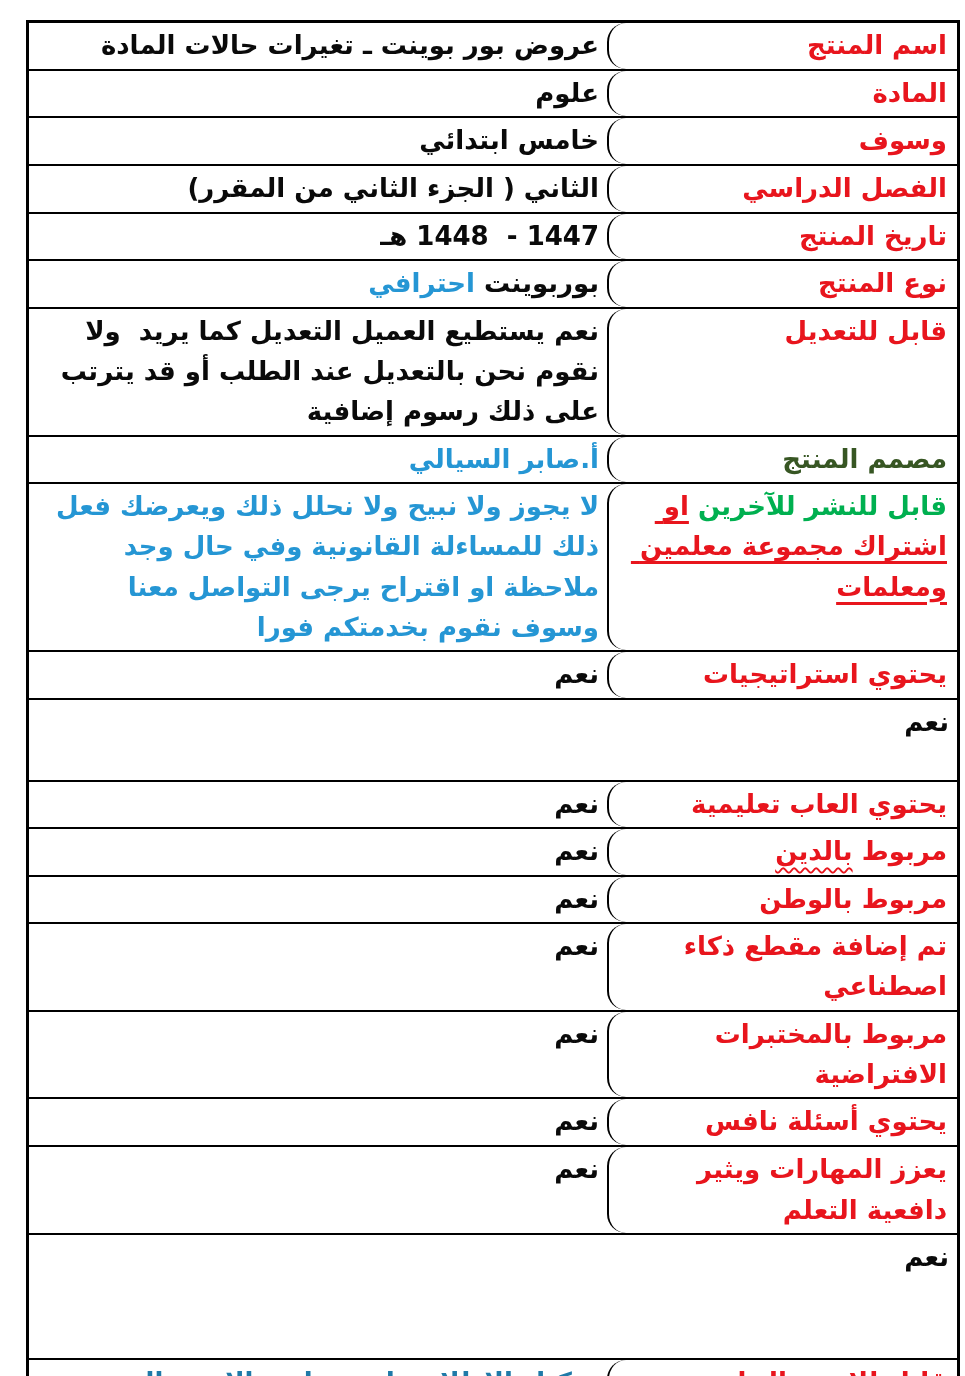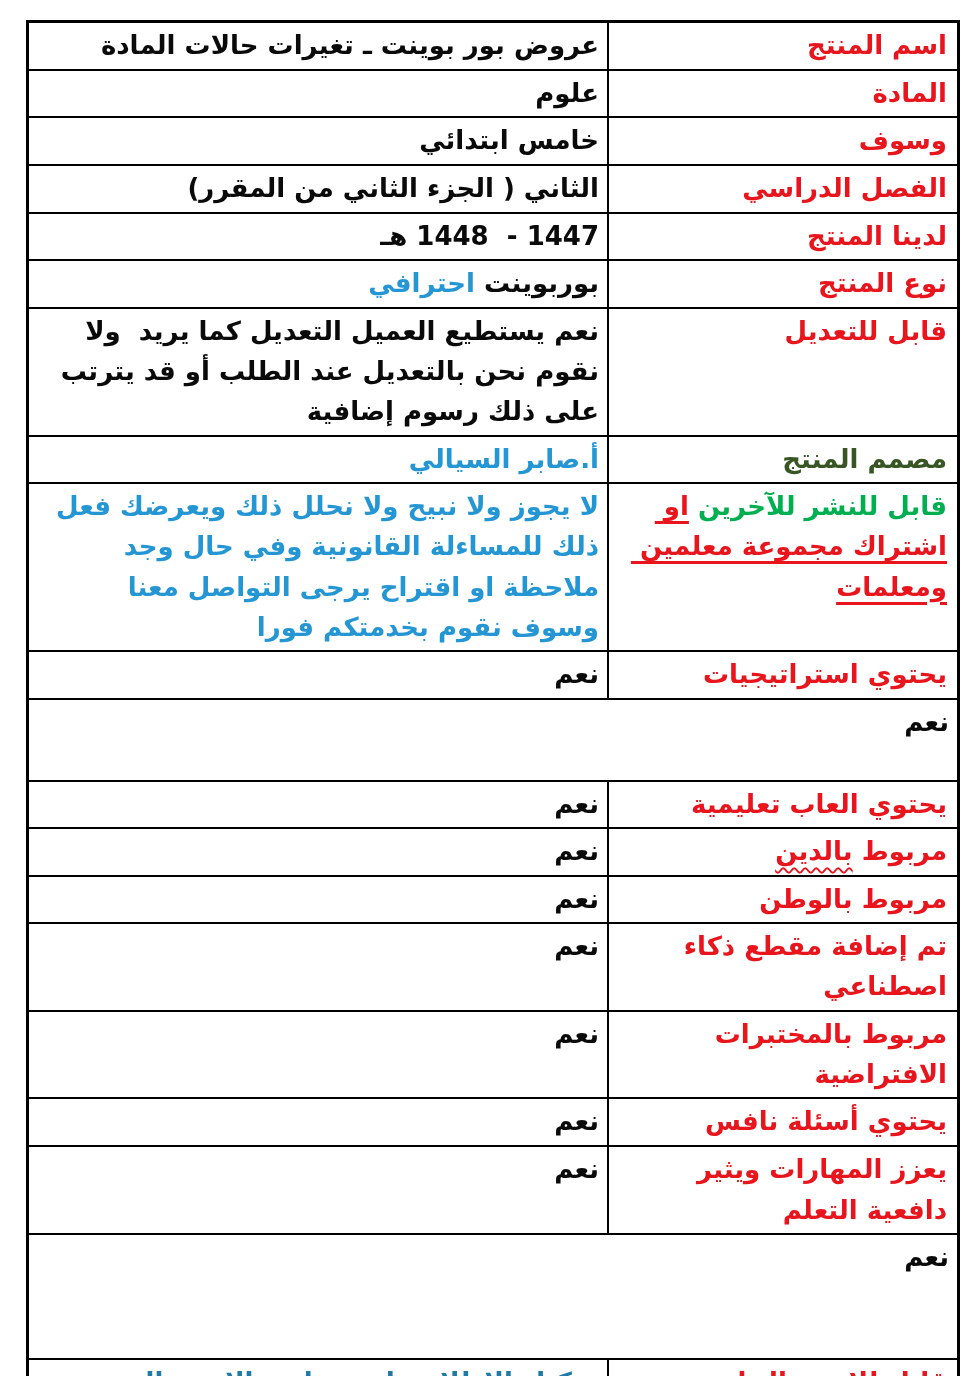--- a/index.html
+++ b/index.html
@@ -12,21 +12,21 @@
   .spec-table{
     position:absolute;top:20px;left:26px;width:934px;
     border:3px solid #000;box-sizing:border-box;
     background:#fff;
   }
   .row{
     display:flex;flex-direction:row;align-items:stretch;
     border-bottom:2px solid #000;
   }
   .row:last-child{border-bottom:none;}
-  .cell{box-sizing:border-box;padding:2px 10px 3px 8px;}
+  .cell{box-sizing:border-box;padding:2px 10px 3px 8px;border-radius:19px;}
   .label-cell{
     width:350px;flex:0 0 350px;
     border-inline-end:2px solid #000;
     text-align:right;
     font-size:26px;line-height:1.55;
   }
   .value-cell{
     flex:1 1 auto;
     text-align:start;
     font-size:26px;line-height:1.55;
@@ -85,21 +85,21 @@
     <div class="cell label-cell"><span class="seg c-red">وسوف</span></div>
     <div class="cell value-cell"><span class="seg c-black">خامس ابتدائي</span></div>
   </div>
 
   <div class="row">
     <div class="cell label-cell"><span class="seg c-red">الفصل الدراسي</span></div>
     <div class="cell value-cell"><span class="seg c-black">الثاني ( الجزء الثاني من المقرر)</span></div>
   </div>
 
   <div class="row">
-    <div class="cell label-cell"><span class="seg c-red">لدينا المنتج</span></div>
+    <div class="cell label-cell"><span class="seg c-red">تاريخ المنتج</span></div>
     <div class="cell value-cell"><span class="seg c-black">1447 -  1448 هـ</span></div>
   </div>
 
   <div class="row">
     <div class="cell label-cell"><span class="seg c-red">نوع المنتج</span></div>
     <div class="cell value-cell"><span class="seg c-black">بوربوينت </span><span class="seg c-skyblue">احترافي</span></div>
   </div>
 
   <div class="row">
     <div class="cell label-cell"><span class="seg c-red">قابل للتعديل</span></div>

